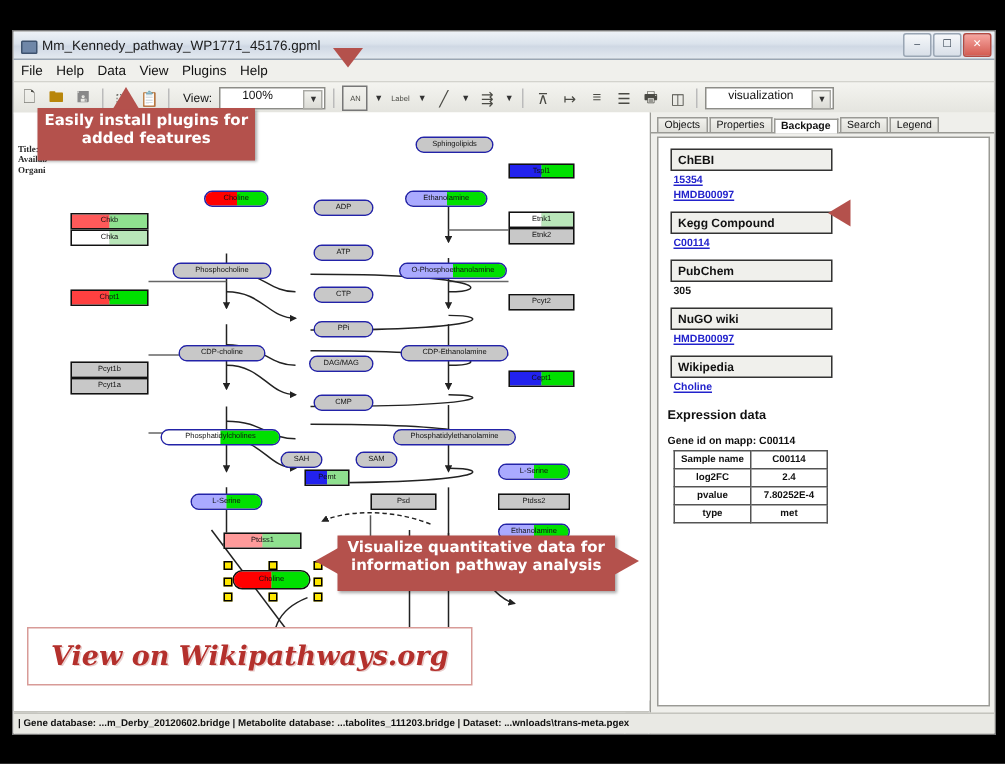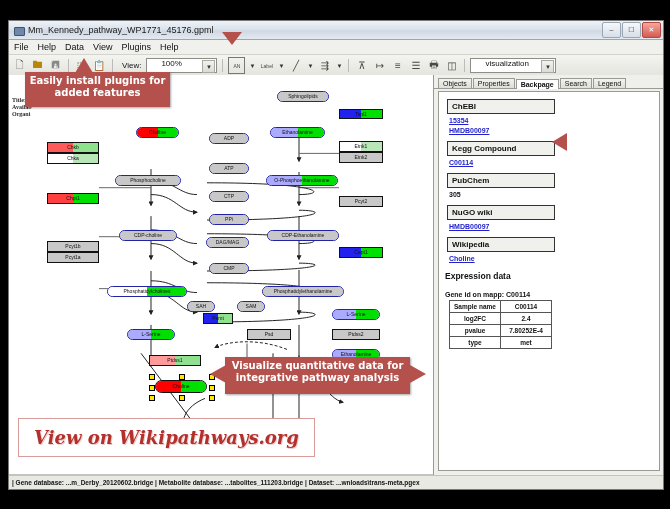--- a/index.html
+++ b/index.html
@@ -484,21 +484,21 @@
   <div class="callout" style="left:25px;top:72px;width:145px;height:32px;font-size:10px;padding-top:3px;">
     <span style="white-space:pre-line">Easily install plugins for
 added features</span>
   </div>
   <div class="arrow-d" style="left:75px;top:58px;border-left:9px solid transparent;border-right:9px solid transparent;border-bottom:15px solid #b4514c;"></div>
 
   <div class="arrow-d" style="left:552px;top:133px;border-top:9px solid transparent;border-bottom:9px solid transparent;border-right:15px solid #b4514c;"></div>
 
   <div class="callout" style="left:225px;top:357px;width:185px;height:34px;font-size:10px;padding-top:3px;">
     <span style="white-space:pre-line">Visualize quantitative data  for
-integrative pathway analysis</span>
+information pathway analysis</span>
   </div>
   <div class="arrow-d" style="left:210px;top:365px;border-top:9px solid transparent;border-bottom:9px solid transparent;border-right:16px solid #b4514c;"></div>
   <div class="arrow-d" style="left:410px;top:365px;border-top:9px solid transparent;border-bottom:9px solid transparent;border-left:16px solid #b4514c;"></div>
 
   <div class="sharebox">
     <span>View on Wikipathways.org</span>
   </div>
 
 </div>
 

